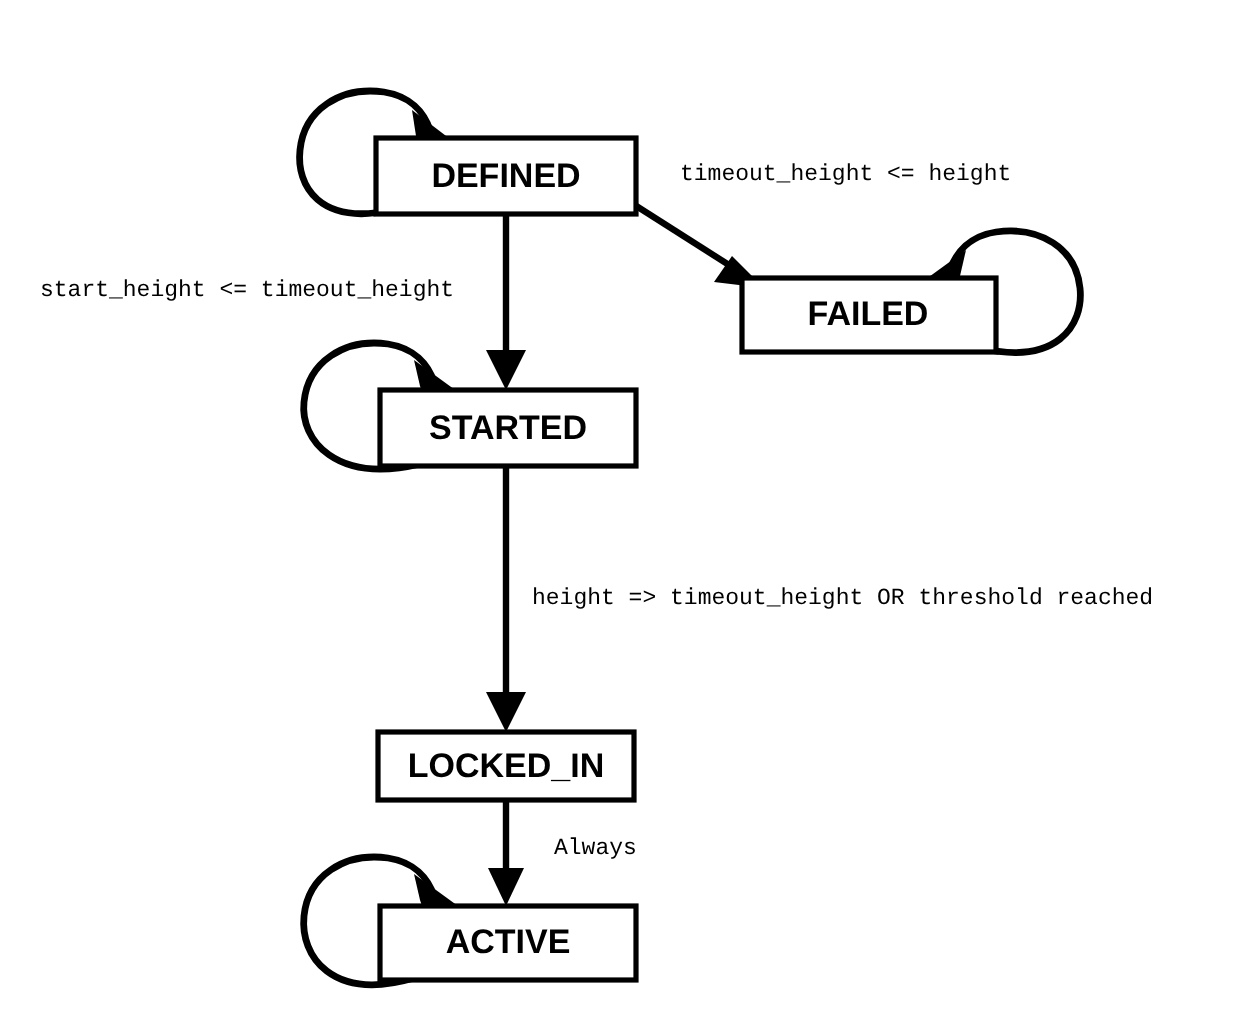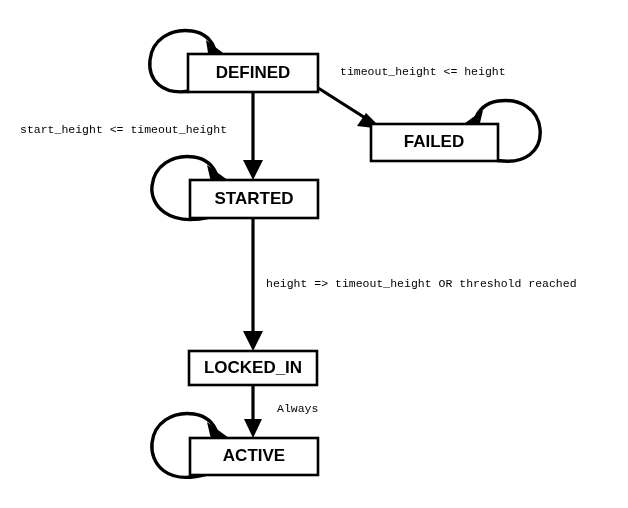--- a/index.html
+++ b/index.html
@@ -10,21 +10,21 @@
   body {
     width: 628px;
     height: 508px;
     position: relative;
     overflow: hidden;
     font-family: "Liberation Sans", sans-serif;
   }
   #diagram-root {
     position: absolute;
     left: 0;
-    top: 0;
+    top: 15px;
     width: 628px;
     height: 464px;
   }
   svg#state-machine {
     display: block;
     width: 628px;
     height: 508px;
   }
   .state-box-rect {
     fill: #ffffff;

